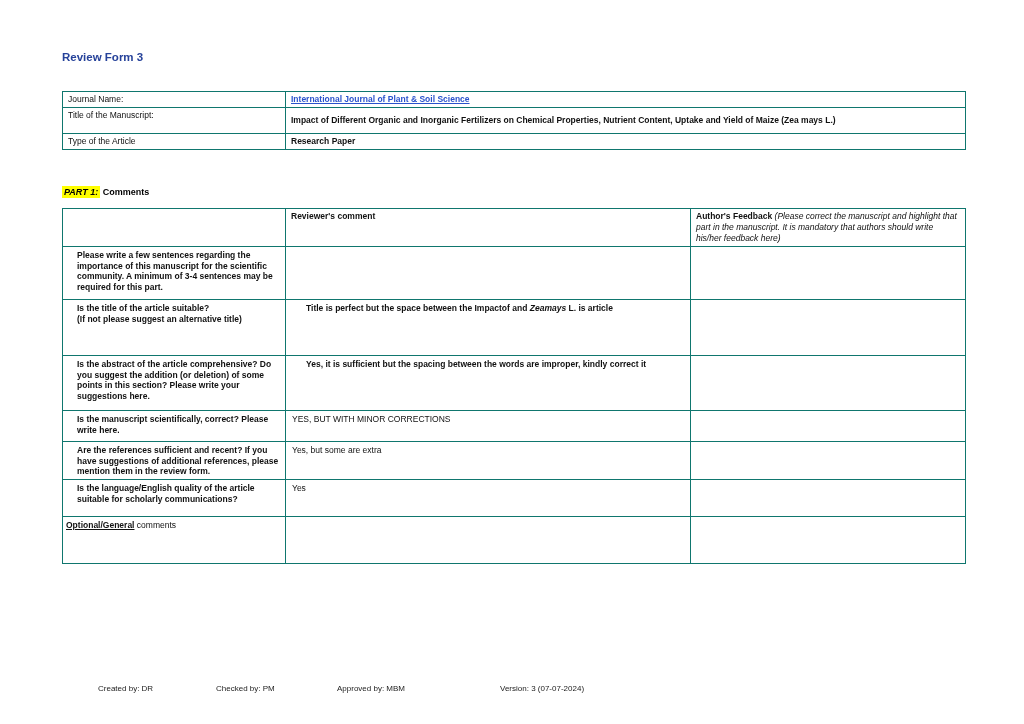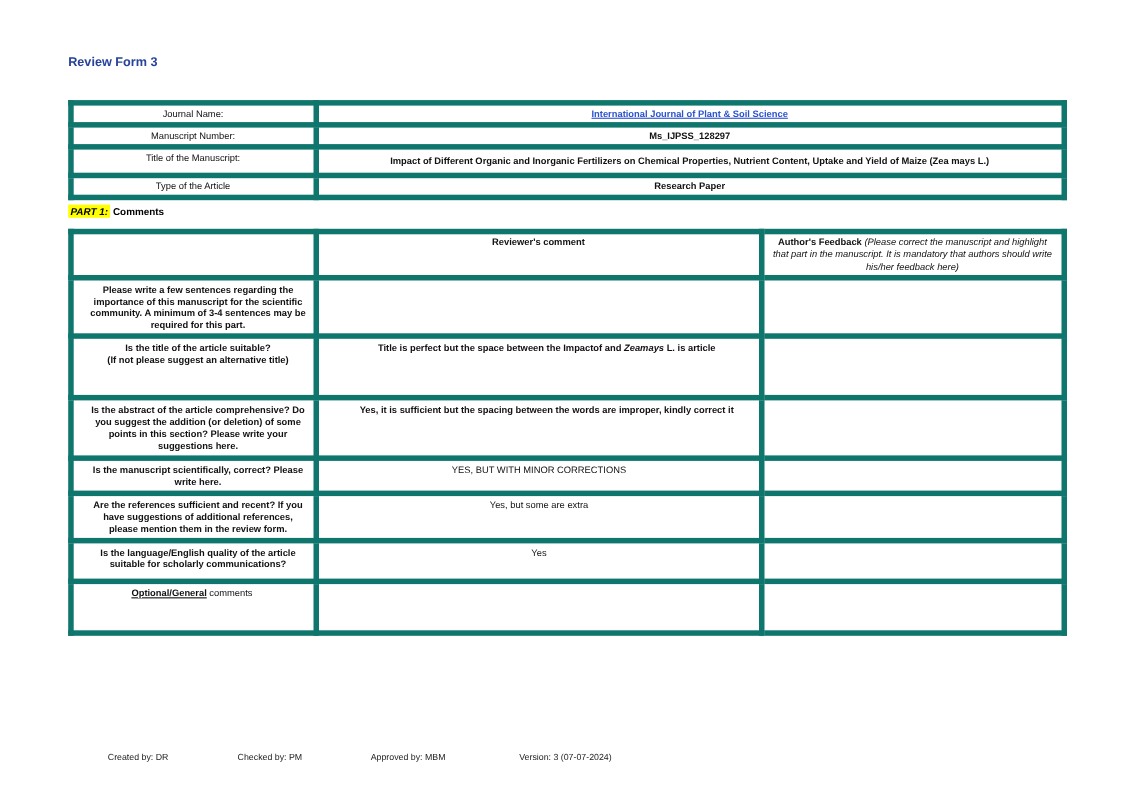--- a/index.html
+++ b/index.html
@@ -3,22 +3,22 @@
 <meta charset="utf-8">
 <style>
   html,body{margin:0;padding:0;background:#ffffff;}
   #page{position:relative;width:1024px;height:724px;background:#ffffff;overflow:hidden;
         font-family:"Liberation Sans", sans-serif;color:#111;}
 
   .doc-title{position:absolute;left:62px;top:51px;font-size:11.5px;font-weight:bold;
              color:#26429a;}
 
   table{border-collapse:collapse;table-layout:fixed;}
-  td{border:5px solid #0f766e;vertical-align:top;font-size:8.5px;line-height:1.28;
-     padding:2px 6px 2px 5px;overflow:hidden;text-align:center;}
+  td{border:1px solid #0f766e;vertical-align:top;font-size:8.5px;line-height:1.28;
+     padding:2px 6px 2px 5px;overflow:hidden;}
 
   
   #info-table{position:absolute;left:62px;top:91px;width:903px;}
   #info-table .lbl{font-weight:normal;}
   #info-table .val{font-weight:bold;}
   #info-table tr.ir1{height:14px;} #info-table tr.ir2{height:14px;}
   #info-table tr.ir3{height:26px;padding-left:16px;} #info-table tr.ir4{height:15px;margin-top:43px;}
   #info-table .vmid{vertical-align:middle;}
   .link{color:#2a52cc;font-weight:bold;text-decoration:underline;cursor:pointer;}
 
@@ -38,42 +38,38 @@
   .q-plain .u{font-weight:bold;text-decoration:underline;}
   .c-bold{font-weight:bold;padding-left:20px;padding-top:3px;}
   .c-reg{font-weight:normal;padding-left:6px;padding-top:3px;}
   .hdr-b{font-weight:bold;}
   .hdr-i{font-style:italic;font-weight:normal;}
   .ital{font-style:italic;}
 
   
   .footer-item{position:absolute;top:684px;font-family:Liberation Sans, sans-serif;
                font-size:8px;color:#222;margin-left:36px;}
-  #f-created{left:62px;} #f-checked{left:180px;} #f-approved{left:301px;} #f-version{left:436px;}
+  #f-created{left:62px;} #f-checked{left:180px;} #f-approved{left:301px;} #f-version{left:464px;}
 </style>
 </head>
 <body>
 
 <div id="page">
 
   <div class="doc-title">Review Form 3</div>
 
   <table id="info-table">
     <colgroup>
         <col style="width:223px">
         <col style="width:680px">
       </colgroup>
     <tbody>
         <tr class="ir1">
       <td class="lbl">Journal Name:</td>
       <td class="val"><span class="link">International Journal of Plant &amp; Soil Science</span></td>
-    </tr>
-    <tr class="ir2">
-      <td class="lbl">Manuscript Number:</td>
-      <td class="val">Ms_IJPSS_128297</td>
     </tr>
     <tr class="ir3">
       <td class="lbl">Title of the Manuscript:</td>
       <td class="val vmid">Impact of Different Organic and Inorganic Fertilizers on Chemical Properties, Nutrient Content, Uptake and Yield of Maize (Zea mays L.)</td>
     </tr>
     <tr class="ir4">
       <td class="lbl">Type of the Article</td>
       <td class="val">Research Paper</td>
     </tr>
   </tbody>

